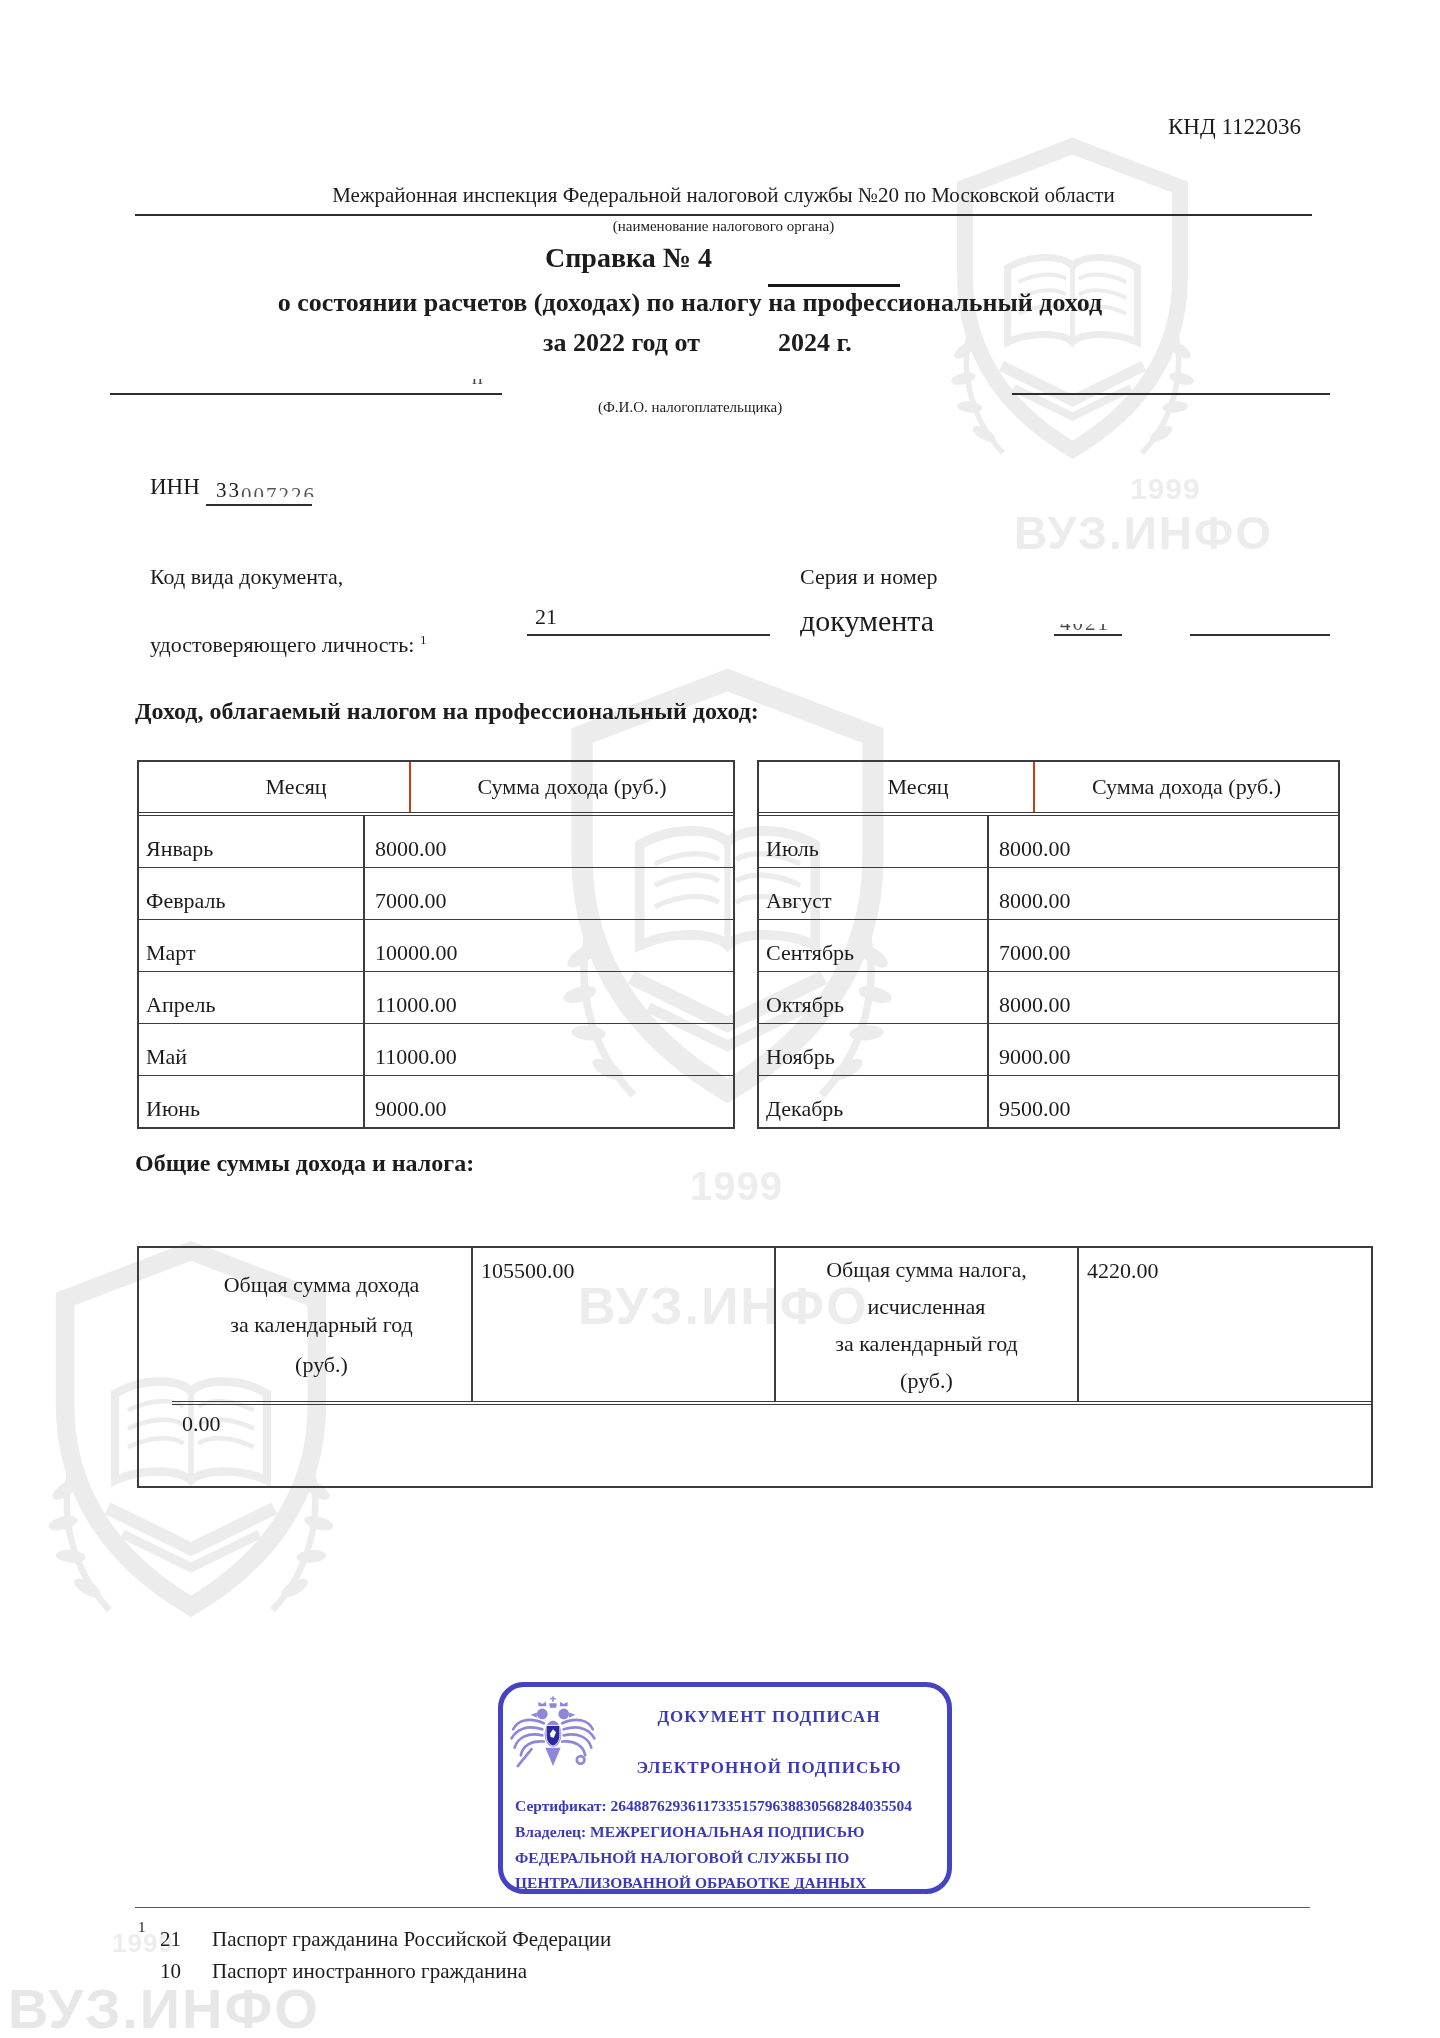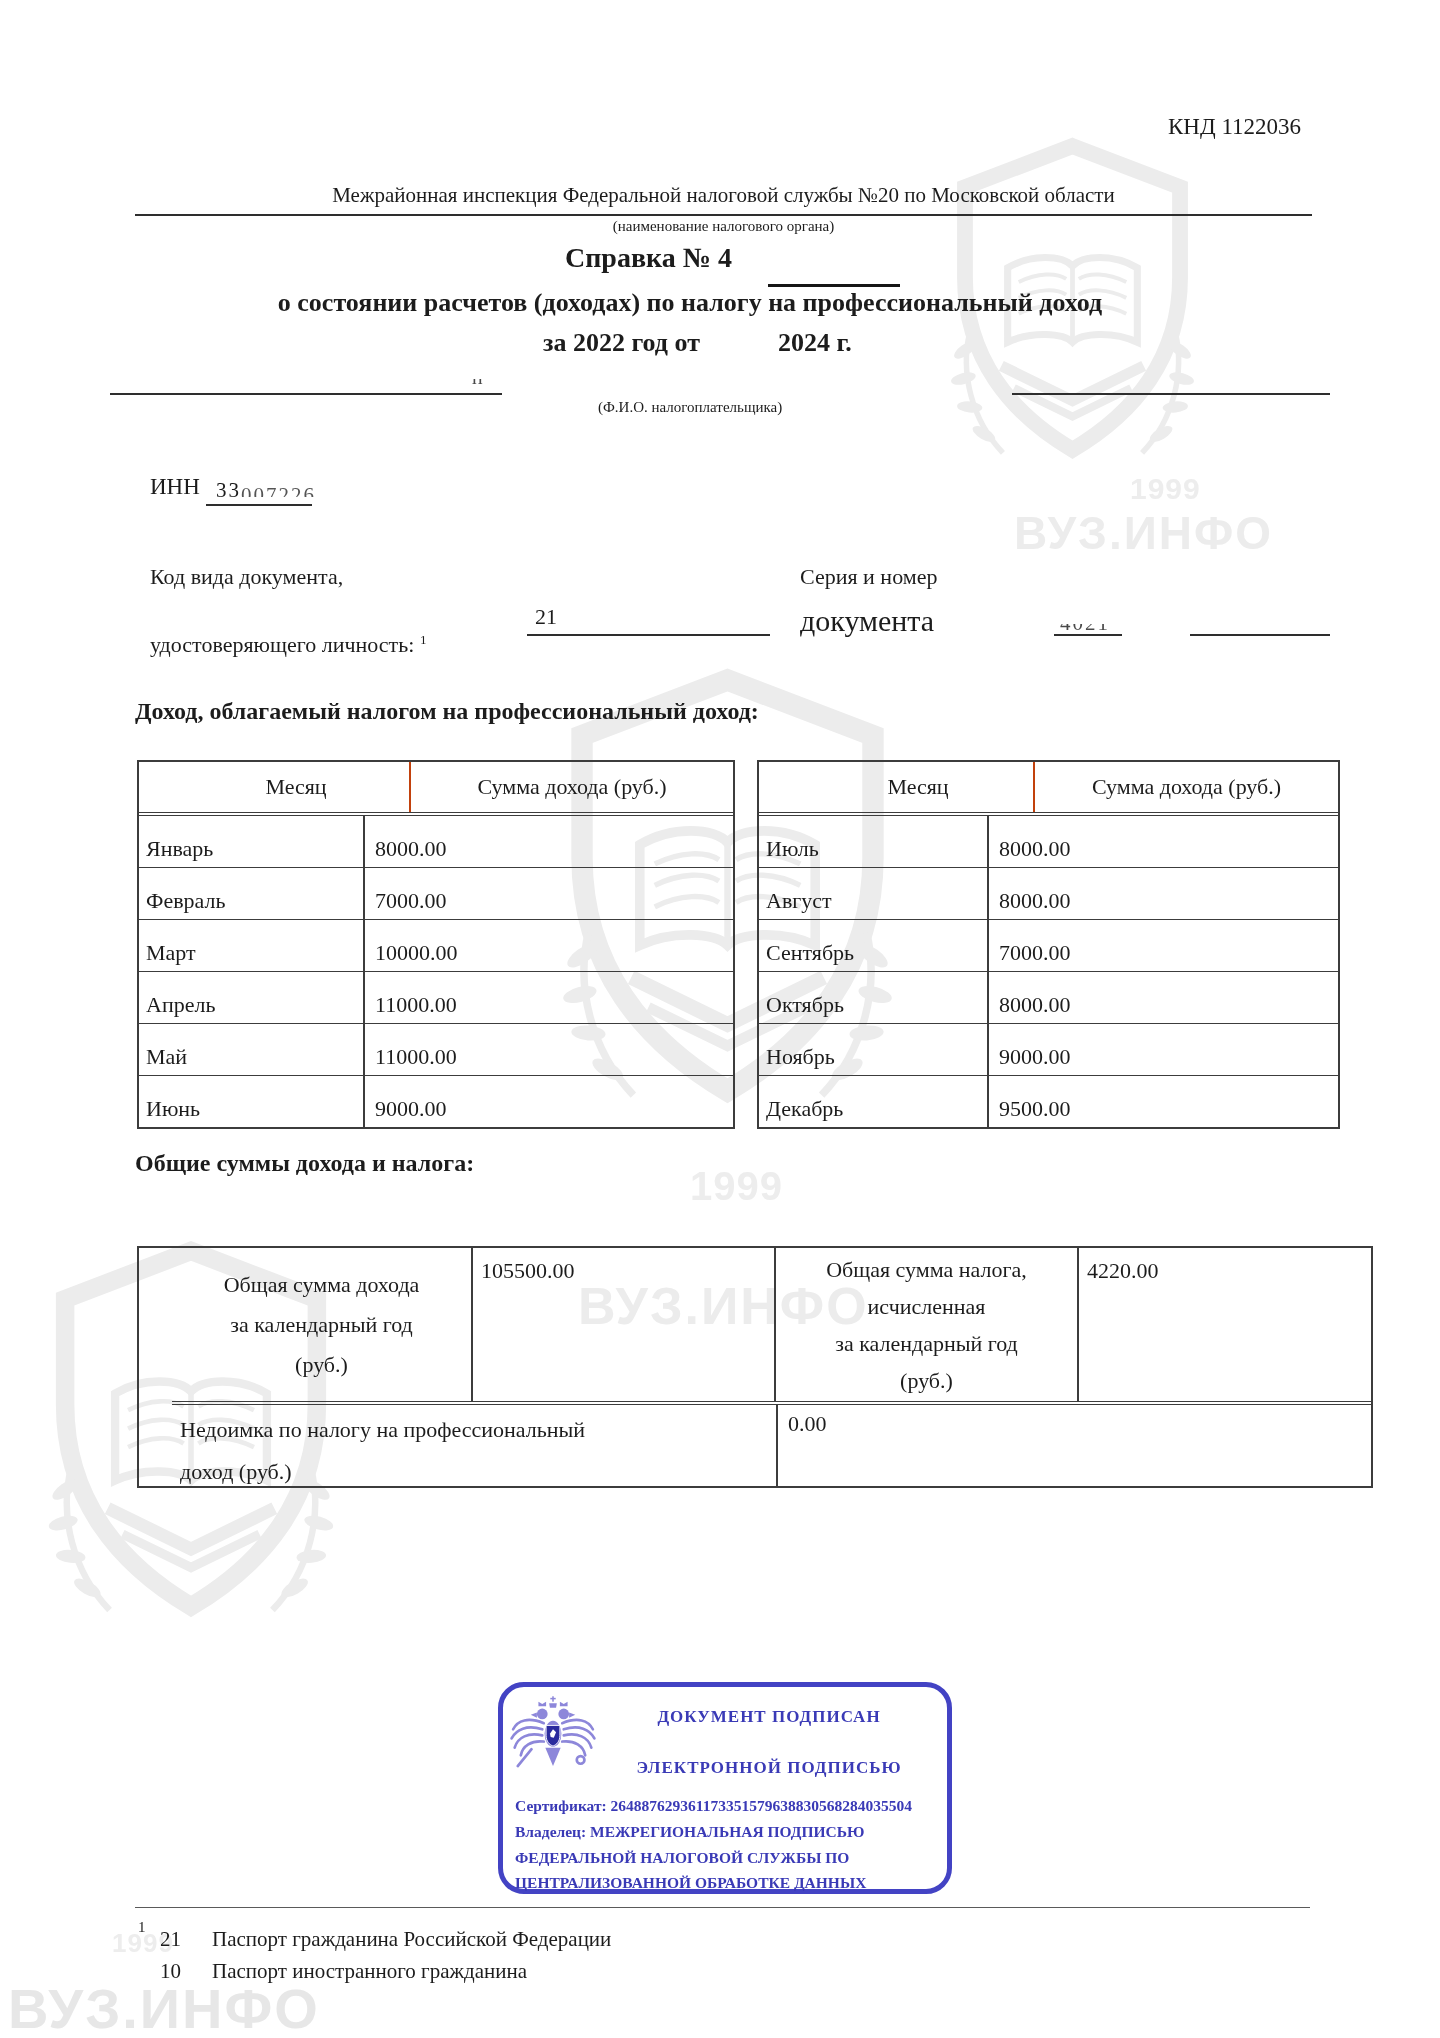--- a/index.html
+++ b/index.html
@@ -22,21 +22,21 @@
   
   .cut-top{display:inline-block;height:13px;overflow:hidden;line-height:22px;opacity:.75;}
   .cut-bottom{display:inline-block;height:11px;overflow:hidden;opacity:.8;vertical-align:baseline;}
   .cut-bottom>span{display:block;margin-top:-13px;}
 
   
   .knd{left:1168px;top:114px;font-size:23px;}
   .org{left:135px;top:183px;width:1177px;font-size:21px;text-align:center;}
   .org-ul{left:135px;top:214px;width:1177px;}
   .org-cap{left:135px;top:218px;width:1177px;font-size:15px;text-align:center;}
-  .title1{left:545px;top:242px;font-size:28px;margin-left:20px;}
+  .title1{left:545px;top:242px;font-size:28px;}
   .title1-ul{left:768px;top:284px;width:132px;border-top:3px solid #161616;}
   .title2{left:150px;top:288px;width:1080px;font-size:26px;text-align:center;}
   .title3{left:543px;top:328px;font-size:26px;display:flex;column-gap:78px;}
   .fio-frag{left:472px;top:372px;font-size:20px;}
   .fio-l{left:110px;top:393px;width:392px;}
   .fio-r{left:1012px;top:393px;width:318px;}
   .fio-cap{left:598px;top:399px;font-size:15px;}
 
   
   .inn-label{left:150px;top:474px;font-size:23px;}
@@ -271,24 +271,20 @@
         <div class="tcell tc2">105500.00</div>
         <div class="tcell tc3">
           <span>Общая сумма налога,</span>
           <span>исчисленная</span>
           <span>за календарный год</span>
           <span>(руб.)</span>
         </div>
         <div class="tcell tc4">4220.00</div>
       </div>
       <div class="trow2">
-        <div class="tcell tc5">
-          <span style="display:block">Недоимка по налогу на профессиональный</span>
-          <span style="display:block">доход (руб.)</span>
-        </div>
         <div class="tcell tc6">0.00</div>
       </div>
     </div>
 
     <div class="abs stamp">
       <svg class="st-eagle" viewBox="0 0 120 120">
         <g fill="none" stroke="#8d87da" stroke-width="3.5" stroke-linecap="round">
           <path d="M48 38 C28 30 14 34 8 46"></path>
           <path d="M46 46 C26 40 12 46 6 58"></path>
           <path d="M46 54 C28 50 14 56 10 70"></path>

